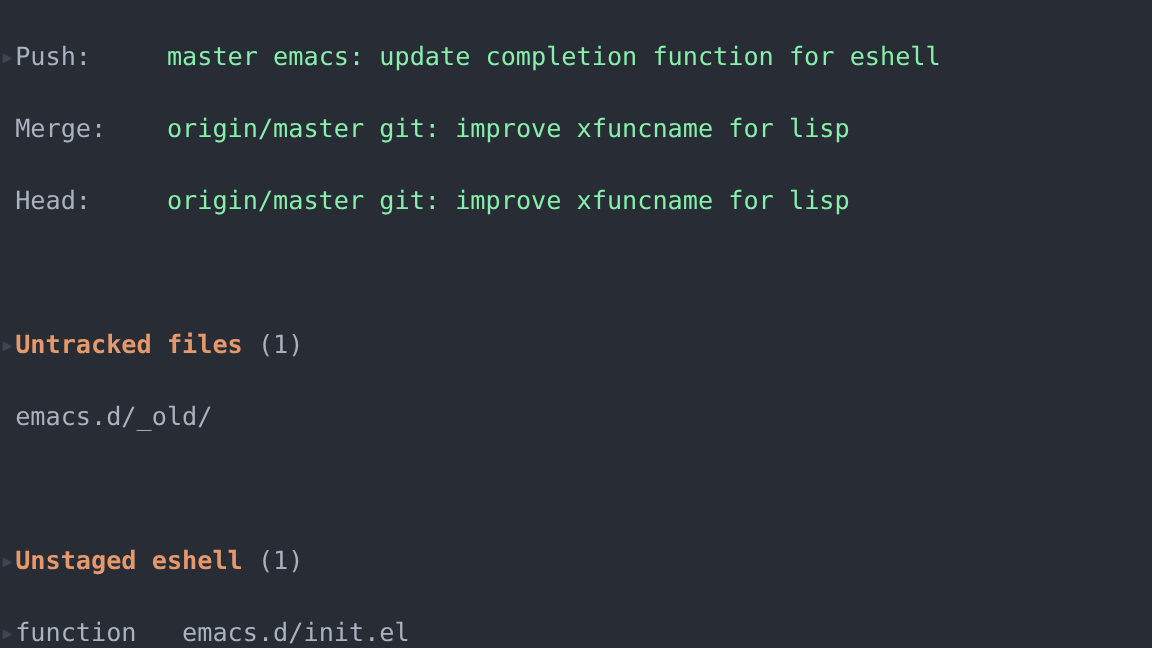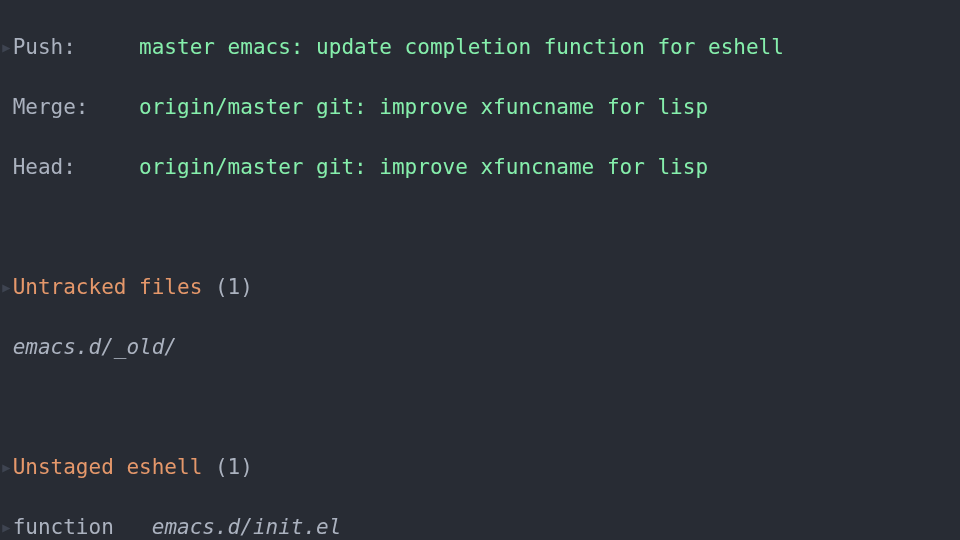--- a/index.html
+++ b/index.html
@@ -21,23 +21,23 @@
   .fringe {
     color: #3e4451;
     display: inline-block;
     width: 1ch;
     user-select: none;
   }
   .label   { color: #abb2bf; }
   .branch  { color: #86efac; }
   .remote  { color: #86efac; }
   .msg     { color: #86efac; }
-  .section { color: #e5986b; }
+  .section { color: #e5986b; font-weight: bold; }
   .count   { color: #abb2bf; }
-  .path    { color: #abb2bf; font-style: italic; }
+  .path    { color: #abb2bf; }
 </style>
 </head>
 <body>
 
 <div class="buffer">
 <div><span class="fringe">▸</span><span class="label">Push:</span>     <span class="branch">master</span> <span class="msg">emacs: update completion function for eshell</span></div>
 <div><span class="fringe"> </span><span class="label">Merge:</span>    <span class="remote">origin/master</span> <span class="msg">git: improve xfuncname for lisp</span></div>
 <div><span class="fringe"> </span><span class="label">Head:</span>     <span class="remote">origin/master</span> <span class="msg">git: improve xfuncname for lisp</span></div>
 <div> </div>
 <div><span class="fringe">▸</span><span class="section">Untracked files</span> <span class="count">(1)</span></div>

